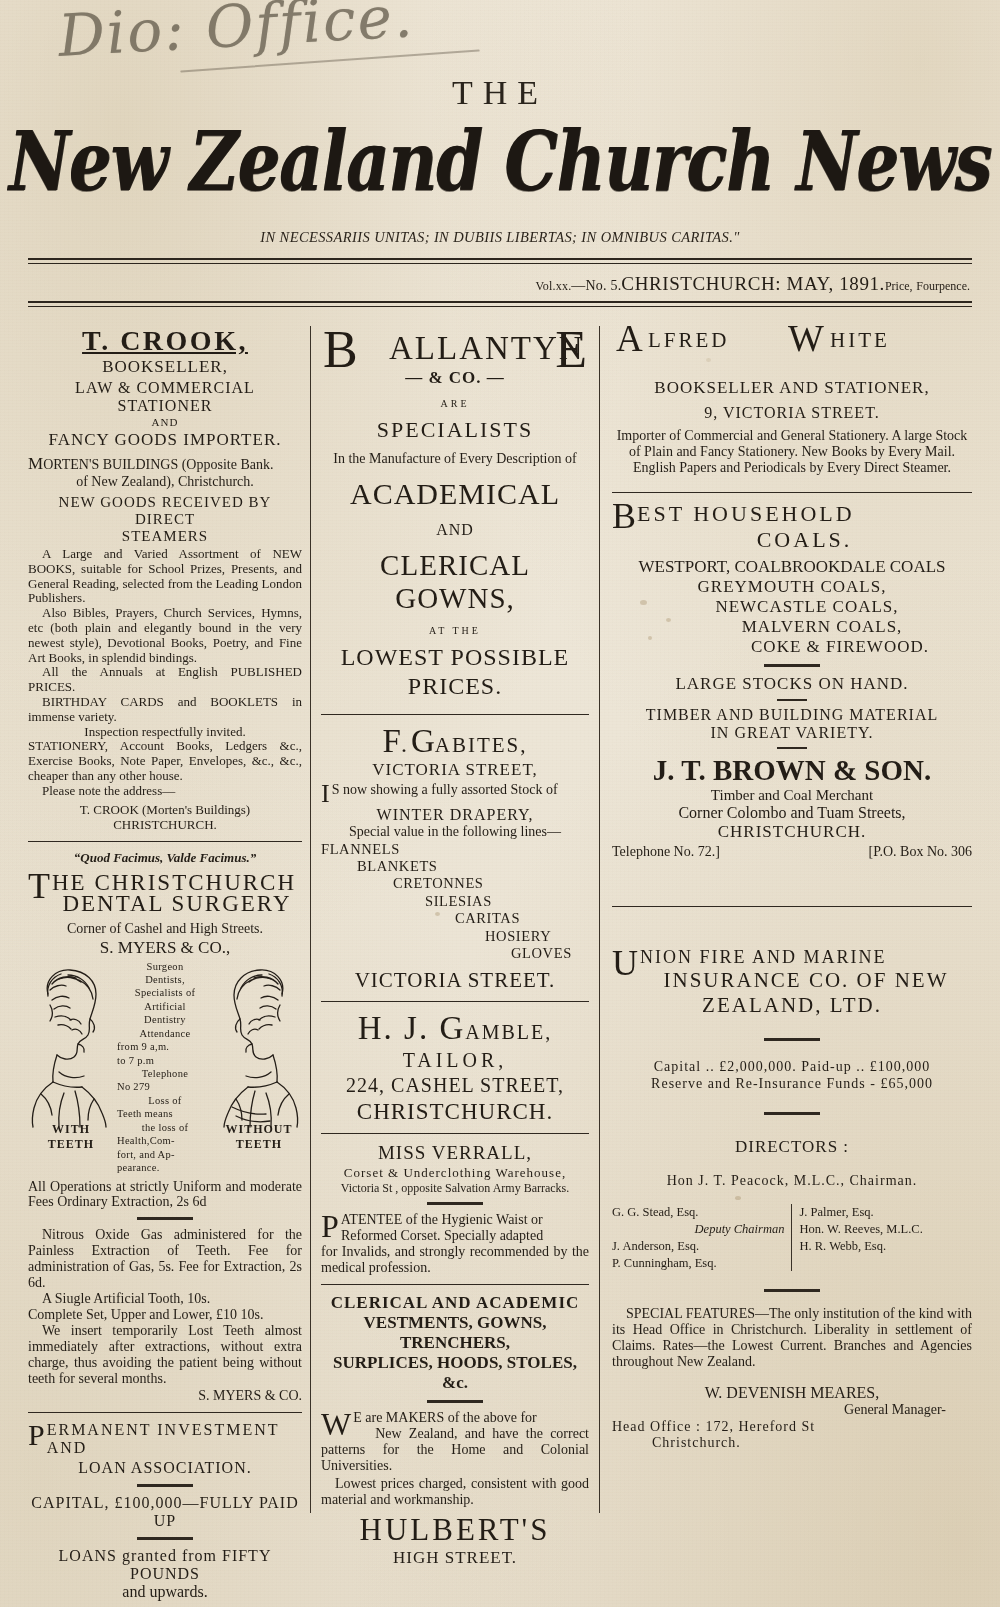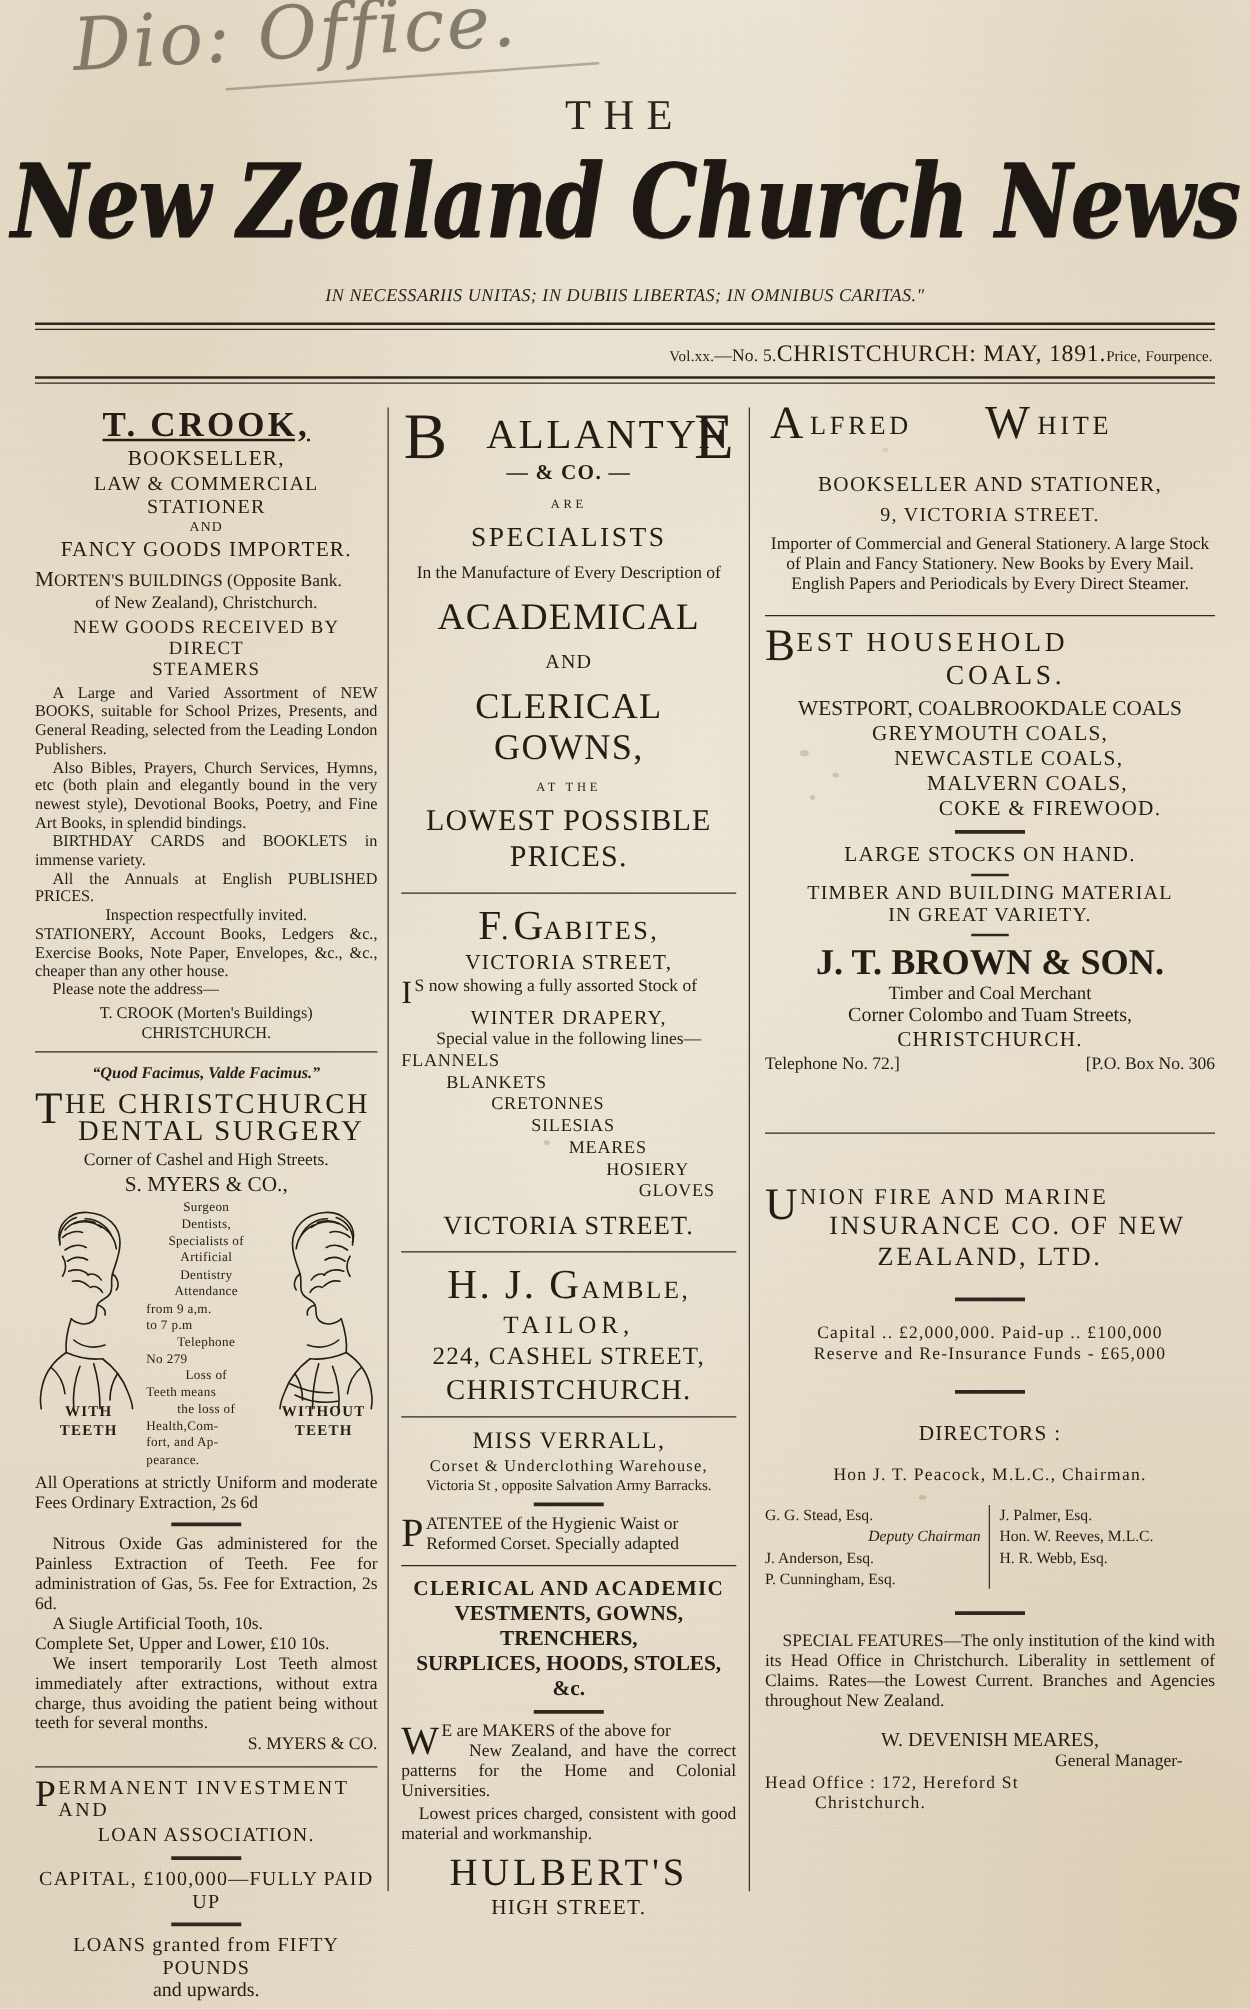--- a/index.html
+++ b/index.html
@@ -238,22 +238,22 @@
         <div class="c t11 sp1" style="margin-top:1px">AND</div>
         <div class="c t17 sp1" style="margin-top:1px">FANCY GOODS IMPORTER.</div>
         <div class="t14" style="margin-top:4px">
           <span style="font-size:17px">M</span><span>ORTEN'S BUILDINGS (Opposite Bank.</span>
           <div class="c">of New Zealand), Christchurch.</div>
         </div>
         <div class="c t15 sp1" style="margin-top:3px">NEW GOODS RECEIVED BY DIRECT</div>
         <div class="c t15 sp1">STEAMERS</div>
         <div class="j t13 lead tight" style="margin-top:2px">A Large and Varied Assortment of NEW BOOKS, suitable for School Prizes, Presents, and General Reading, selected from the Leading London Publishers.</div>
         <div class="j t13 lead tight">Also Bibles, Prayers, Church Services, Hymns, etc (both plain and elegantly bound in the very newest style), Devotional Books, Poetry, and Fine Art Books, in splendid bindings.</div>
+        <div class="j t13 lead tight">All the Annuals at English PUBLISHED PRICES.</div>
         <div class="j t13 lead tight">BIRTHDAY CARDS and BOOKLETS in immense variety.</div>
-        <div class="j t13 lead tight">All the Annuals at English PUBLISHED PRICES.</div>
         <div class="c t13 tight">Inspection  respectfully invited.</div>
         <div class="j t13 tight">STATIONERY, Account Books, Ledgers &amp;c., Exercise Books, Note Paper, Envelopes, &amp;c., &amp;c., cheaper than any other  house.</div>
         <div class="t13 lead tight">Please note the address—</div>
         <div class="c t13" style="margin-top:3px">T. CROOK (Morten's Buildings)</div>
         <div class="c t13">CHRISTCHURCH.</div>
       </div>
 
       <hr class="hr">
 
       <div class="ad">
@@ -413,21 +413,21 @@
           <span class="dropcap-sm" style="font-size:26px">I</span>
           <span>S now showing a  fully assorted  Stock of</span>
         </div>
         <div class="c t16 sp1" style="margin-top:8px">WINTER DRAPERY,</div>
         <div class="c t14">Special value in the following lines—</div>
         <div class="cascade">
           <div style="margin-left:0px">FLANNELS</div>
           <div style="margin-left:36px">BLANKETS</div>
           <div style="margin-left:72px">CRETONNES</div>
           <div style="margin-left:104px">SILESIAS</div>
-          <div style="margin-left:134px">MEARES</div>
+          <div style="margin-left:134px">CARITAS</div>
           <div style="margin-left:164px">HOSIERY</div>
           <div style="margin-left:190px">GLOVES</div>
         </div>
         <div class="c" style="font-size:21px;letter-spacing:1px;margin-top:6px">VICTORIA STREET.</div>
       </div>
 
       <hr class="hr">
 
       <div class="ad">
         <div class="c" style="margin-top:4px">
@@ -442,20 +442,21 @@
 
       <div class="ad">
         <div class="c" style="font-size:19px;letter-spacing:1px">MISS  VERRALL,</div>
         <div class="c t13 sp1" style="margin-top:1px">Corset &amp; Underclothing Warehouse,</div>
         <div class="c t12">Victoria St , opposite Salvation Army Barracks.</div>
         <hr class="hr-short">
         <div class="j t14 tight">
           <span class="dropcap" style="font-size:32px">P</span>
           <span>ATENTEE  of  the  Hygienic Waist or</span>
           <div style="margin-left:20px">Reformed Corset.  Specially adapted</div>
+          <div>for Invalids, and  strongly recommended by the medical profession.</div>
         </div>
       </div>
 
       <hr class="hr">
 
       <div class="ad">
         <div class="c t17 bold sp1" style="margin-top:3px">CLERICAL AND ACADEMIC</div>
         <div class="c t17 bold">VESTMENTS, GOWNS, TRENCHERS,</div>
         <div class="c t17 bold">SURPLICES, HOODS, STOLES, &amp;c.</div>
         <hr class="hr-short">

